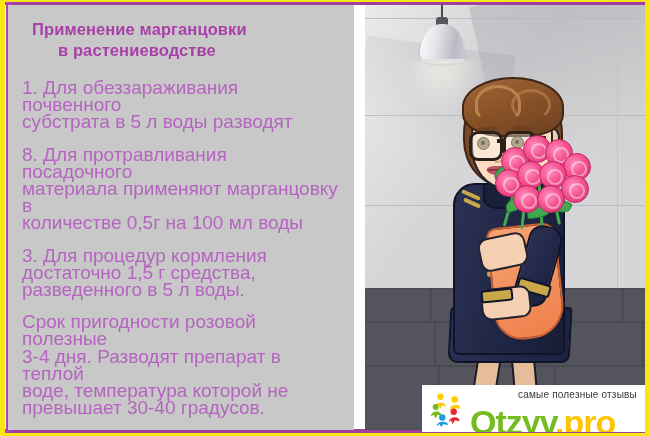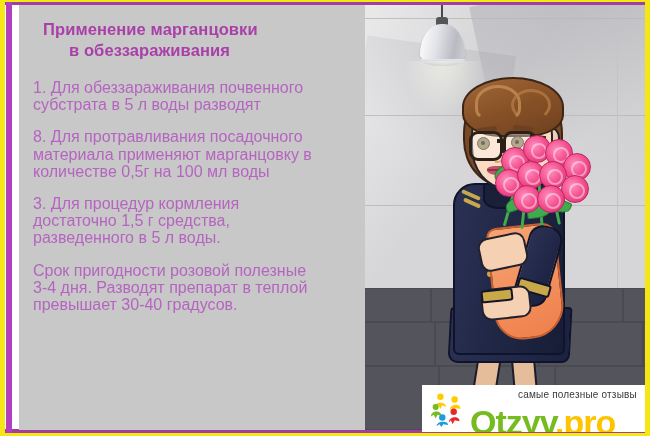--- a/index.html
+++ b/index.html
@@ -19,39 +19,39 @@
     overflow:hidden;
   }
   
   .frame-top{position:absolute;left:0;top:0;width:640px;height:3px;background:#a13fa0;}
   .frame-bottom{position:absolute;left:0;bottom:0;width:640px;height:4px;background:#a13fa0;}
   .frame-right{position:absolute;right:0;top:0;width:4px;height:431px;background:#a13fa0;}
   .frame-left-purple{position:absolute;left:1px;top:0;width:6px;height:431px;background:#b23fbf;}
 
   
   .text-panel{
-    position:absolute;left:14px;top:3px;width:346px;height:425px;
+    position:absolute;left:3px;top:3px;width:346px;height:425px;
     background:#c8c8c8;
     box-sizing:border-box;
     padding:10px 14px 16px 14px;
   }
   .title{
     color:#a93fa8;
     font-weight:bold;
     font-size:16.5px;
     line-height:21px;
     margin:4px 0 0 0;
     letter-spacing:0.1px;
   }
   .title .line1{display:block;padding-left:10px;}
   .title .line2{display:block;padding-left:36px;}
 
   .body-block{
     color:#b565c0;
-    font-size:16px;
+    font-size:19px;
     line-height:17.2px;
     margin-top:18px;
   }
   .para{margin:0 0 15px 0;}
   .para p{margin:0;}
 
   
   .photo{
     position:absolute;left:360px;top:3px;width:286px;height:425px;
     overflow:hidden;
@@ -248,21 +248,21 @@
 
   <div class="frame-top"></div>
   <div class="frame-bottom"></div>
   <div class="frame-right"></div>
   <div class="frame-left-purple"></div>
 
   <div class="text-panel">
 
     <div class="title">
       <span class="line1">Применение марганцовки</span>
-      <span class="line2">в  обеззараживания</span>
+      <span class="line2">в  растениеводстве</span>
     </div>
 
     <div class="body-block">
 
       <div class="para">
         <p>1. Для обеззараживания почвенного</p>
         <p>субстрата в 5 л воды разводят</p>
       </div>
 
       <div class="para">
@@ -273,20 +273,21 @@
 
       <div class="para">
         <p>3. Для процедур кормления</p>
         <p>достаточно 1,5 г средства,</p>
         <p>разведенного в 5 л воды.</p>
       </div>
 
       <div class="para">
         <p>Срок пригодности розовой полезные</p>
         <p>3-4 дня. Разводят препарат в теплой</p>
+        <p>воде, температура которой не</p>
         <p>превышает 30-40 градусов.</p>
       </div>
 
     </div>
   </div>
 
   <div class="photo">
 
     <div class="wall">
       <div class="wall-shadow"></div>

